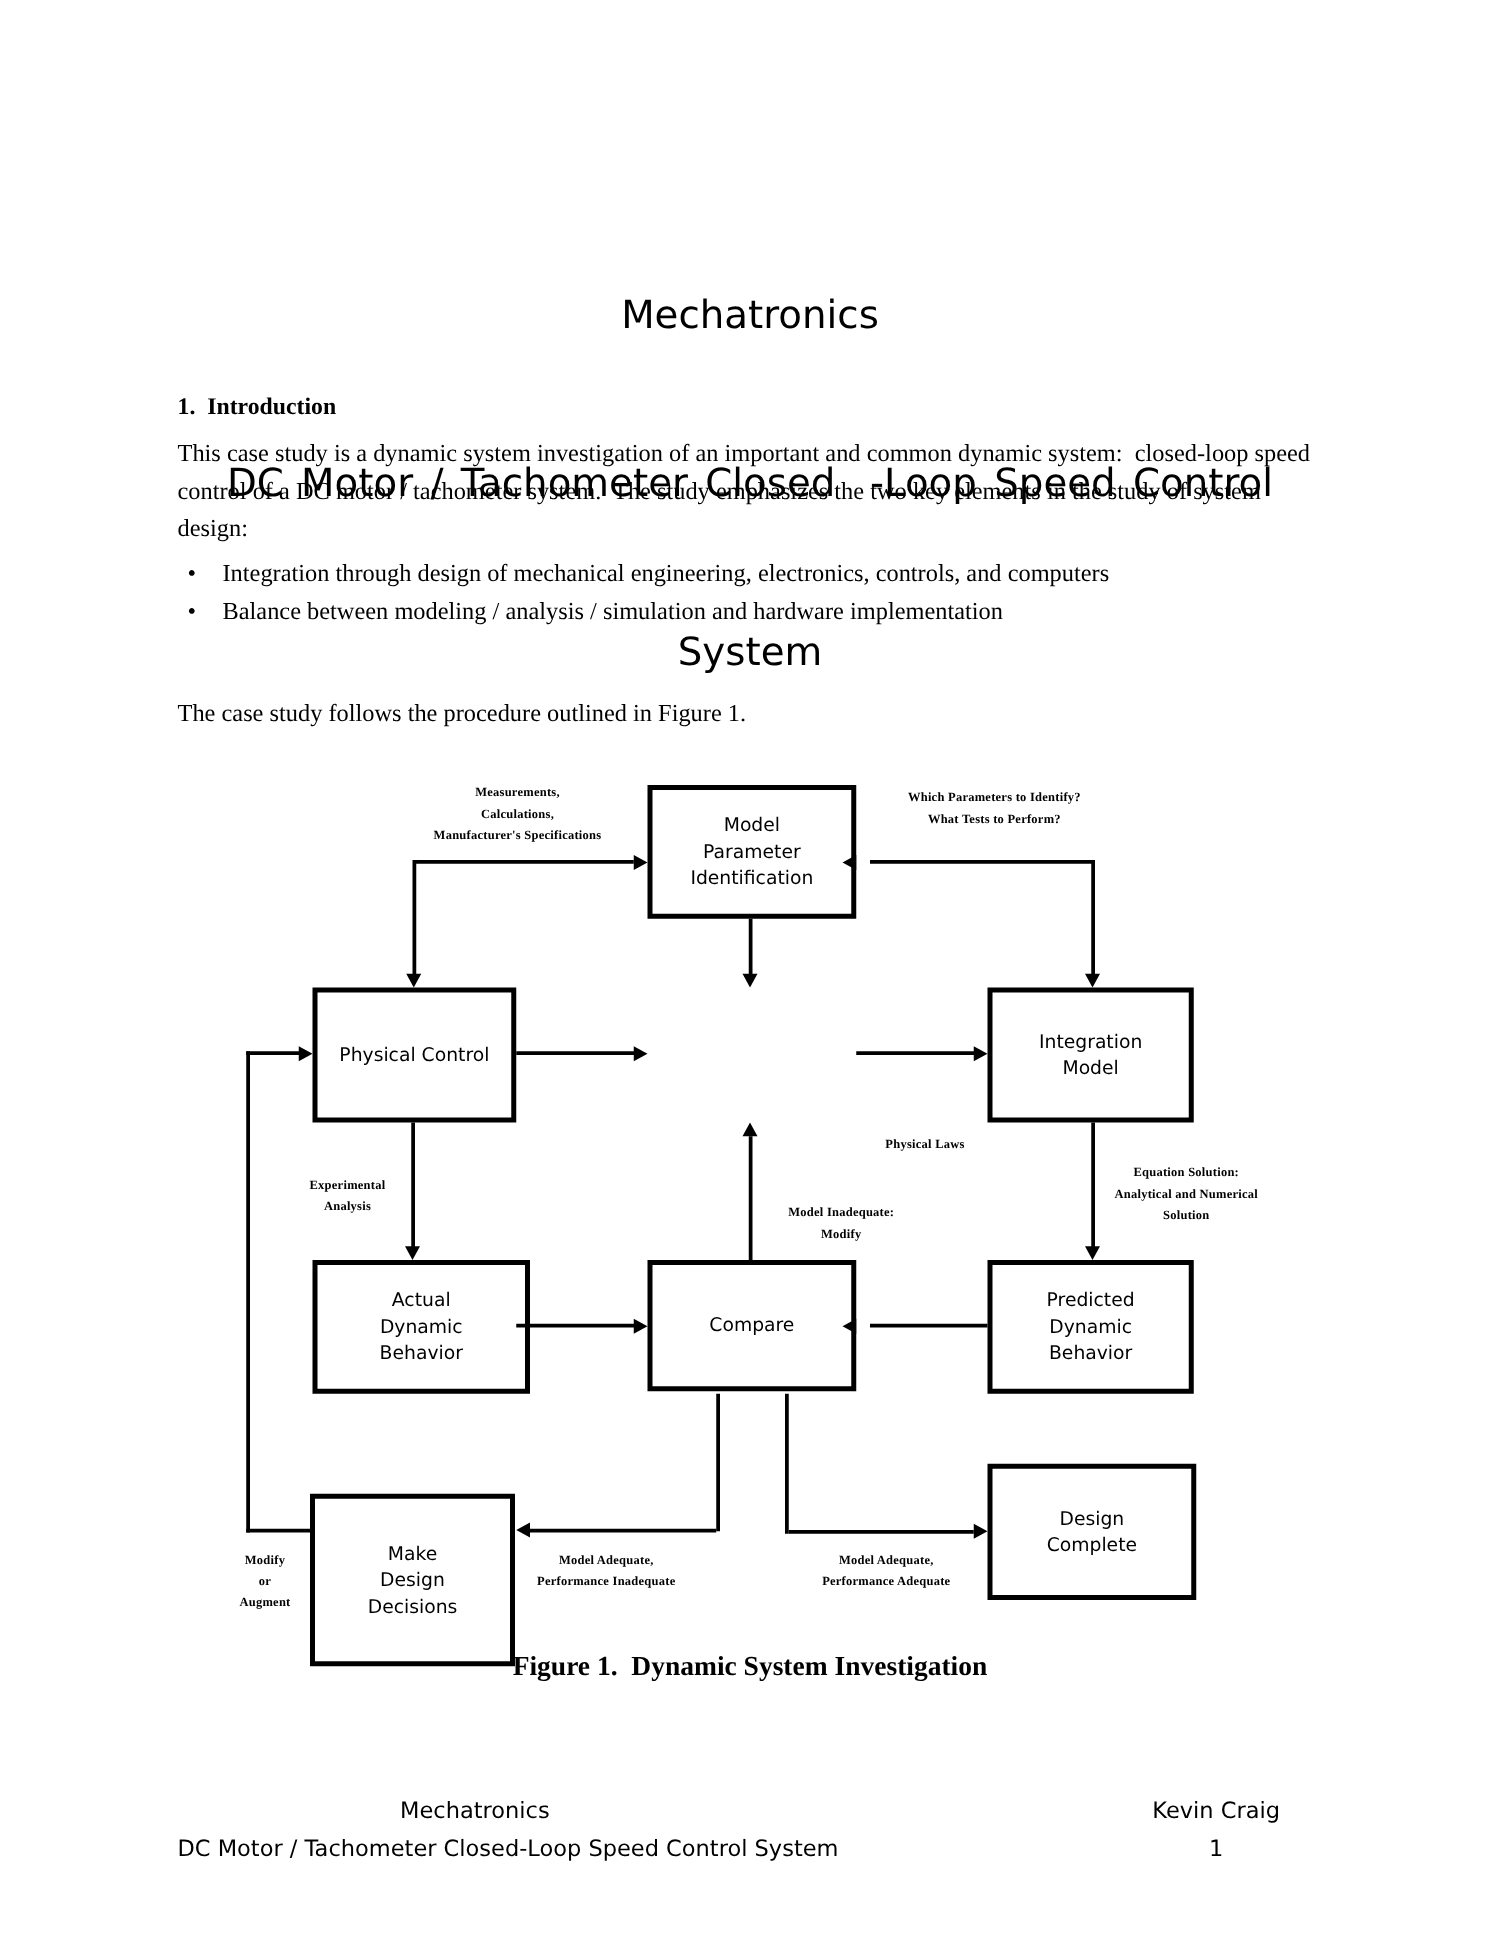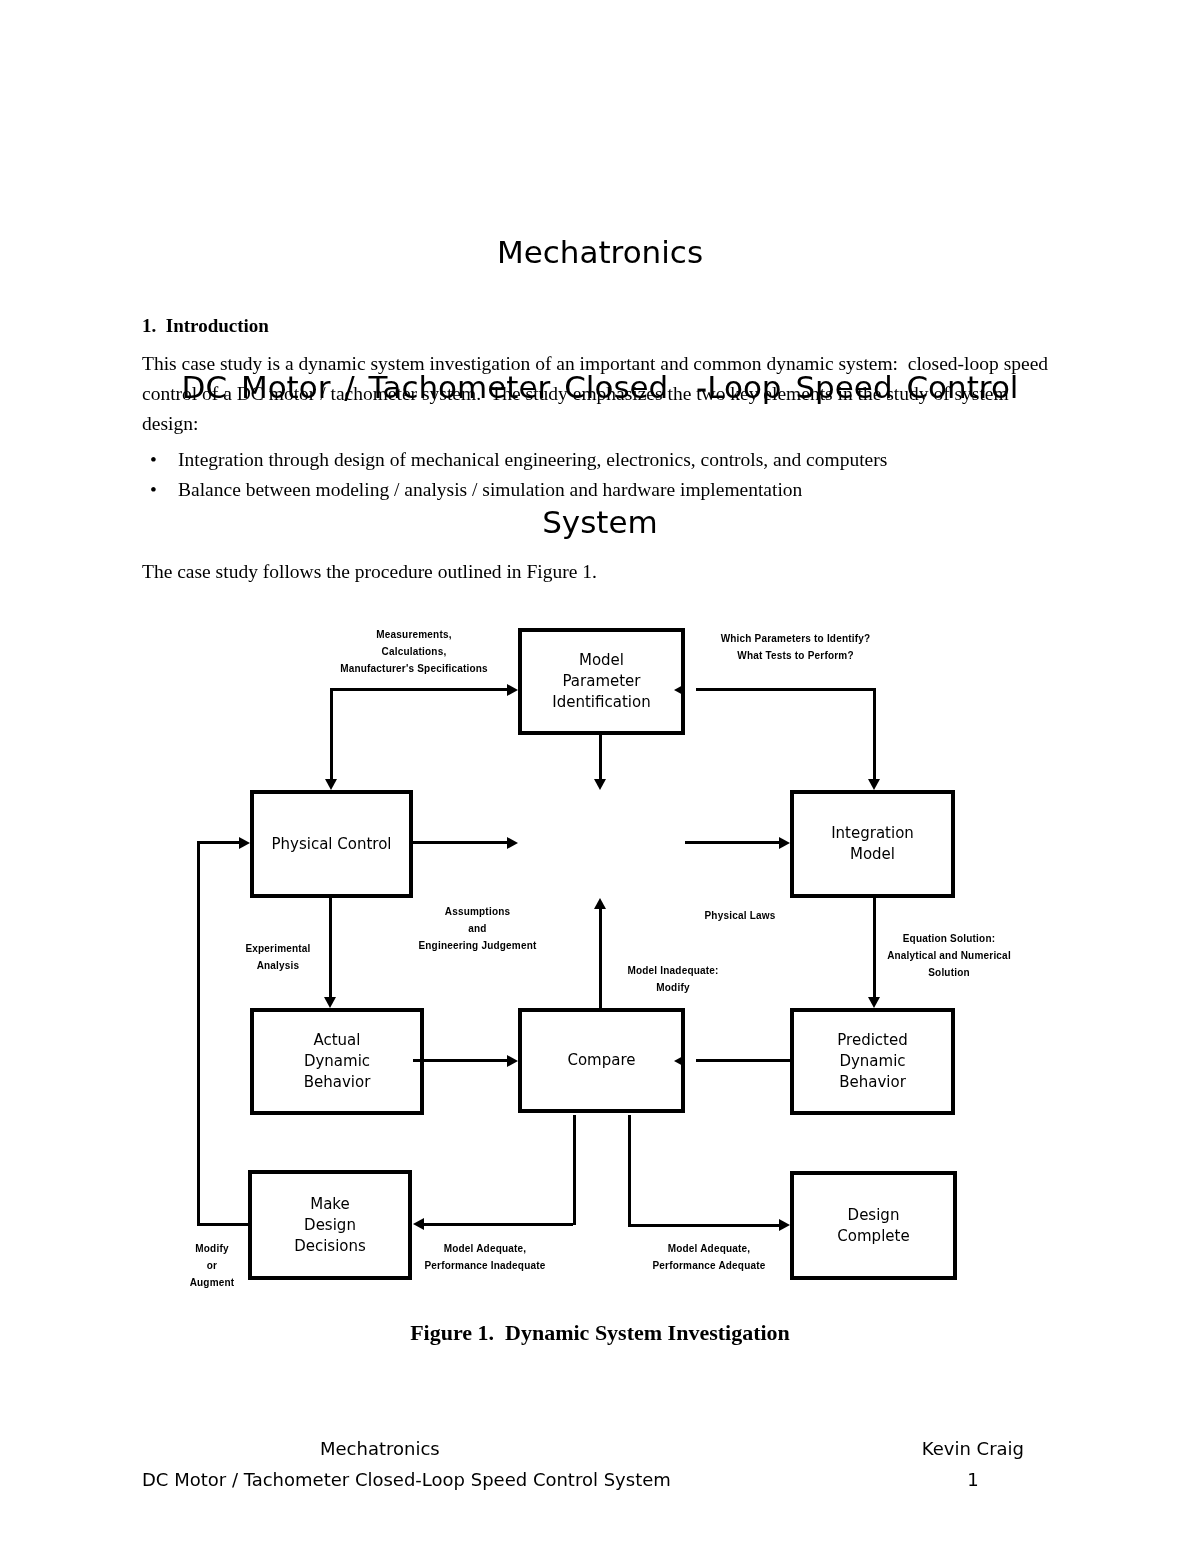--- a/index.html
+++ b/index.html
@@ -45,21 +45,21 @@
   }
   .hl { position:absolute; height:3px; background:#000; }
   .vl { position:absolute; width:3px; background:#000; }
   .ar { position:absolute; width:0; height:0; border-style:solid; border-color:transparent; }
   .ar-r { border-width:6px 0 6px 11px; border-left-color:#000; }
   .ar-l { border-width:6px 11px 6px 0; border-right-color:#000; }
   .ar-d { border-width:11px 6px 0 6px; border-top-color:#000; }
   .ar-u { border-width:0 6px 11px 6px; border-bottom-color:#000; }
   .dlabel {
     position:absolute; text-align:center;
-    font-family:Liberation Sans, sans-serif;
+    font-family:Liberation Serif, serif;
     font-size:10px; font-weight:bold; line-height:17px;
     white-space:pre-line; letter-spacing:0.2px;
   }
 
   
   .caption {
     position:absolute; top:1320px; left:0; width:100%;
     text-align:center; font-size:22px; font-weight:bold; white-space:pre-wrap;
   }
 
@@ -108,21 +108,21 @@
     <div class="dbox" style="left:250px;top:170px;width:163px;height:108px">Physical Control</div>
     <div class="dbox" style="left:790px;top:170px;width:165px;height:108px">Integration
 Model</div>
     <div class="dbox" style="left:250px;top:388px;width:174px;height:107px">Actual
 Dynamic
 Behavior</div>
     <div class="dbox" style="left:518px;top:388px;width:167px;height:105px">Compare</div>
     <div class="dbox" style="left:790px;top:388px;width:165px;height:107px">Predicted
 Dynamic
 Behavior</div>
-    <div class="dbox" style="left:248px;top:550px;width:164px;height:110px">Make
+    <div class="dbox" style="left:248px;top:575px;width:164px;height:138px">Make
 Design
 Decisions</div>
     <div class="dbox" style="left:790px;top:551px;width:167px;height:109px">Design
 Complete</div>
 
     <div class="hl" style="left:331px;top:68px;width:176px"></div>
     <div class="vl" style="left:330px;top:68px;height:92px"></div>
     <div class="hl" style="left:696px;top:68px;width:179px"></div>
     <div class="vl" style="left:873px;top:68px;height:92px"></div>
     <div class="vl" style="left:599px;top:115px;height:45px"></div>
@@ -155,23 +155,20 @@
     <div class="ar ar-r" style="left:507px;top:435px"></div>
     <div class="ar ar-l" style="left:674px;top:435px"></div>
     <div class="ar ar-l" style="left:413px;top:598px"></div>
     <div class="ar ar-r" style="left:779px;top:599px"></div>
 
     <div class="dlabel" style="left:330px;top:6px;width:168px">Measurements,
 Calculations,
 Manufacturer's Specifications</div>
     <div class="dlabel" style="left:698px;top:10px;width:195px">Which Parameters to Identify?
 What Tests to Perform?</div>
-    <div class="dlabel" style="left:395px;top:283px;width:165px">Assumptions
-and
-Engineering Judgement</div>
     <div class="dlabel" style="left:690px;top:287px;width:100px">Physical Laws</div>
     <div class="dlabel" style="left:222px;top:320px;width:112px">Experimental
 Analysis</div>
     <div class="dlabel" style="left:612px;top:342px;width:122px">Model Inadequate:
 Modify</div>
     <div class="dlabel" style="left:883px;top:310px;width:132px">Equation Solution:
 Analytical and Numerical
 Solution</div>
     <div class="dlabel" style="left:181px;top:620px;width:62px">Modify
 or

